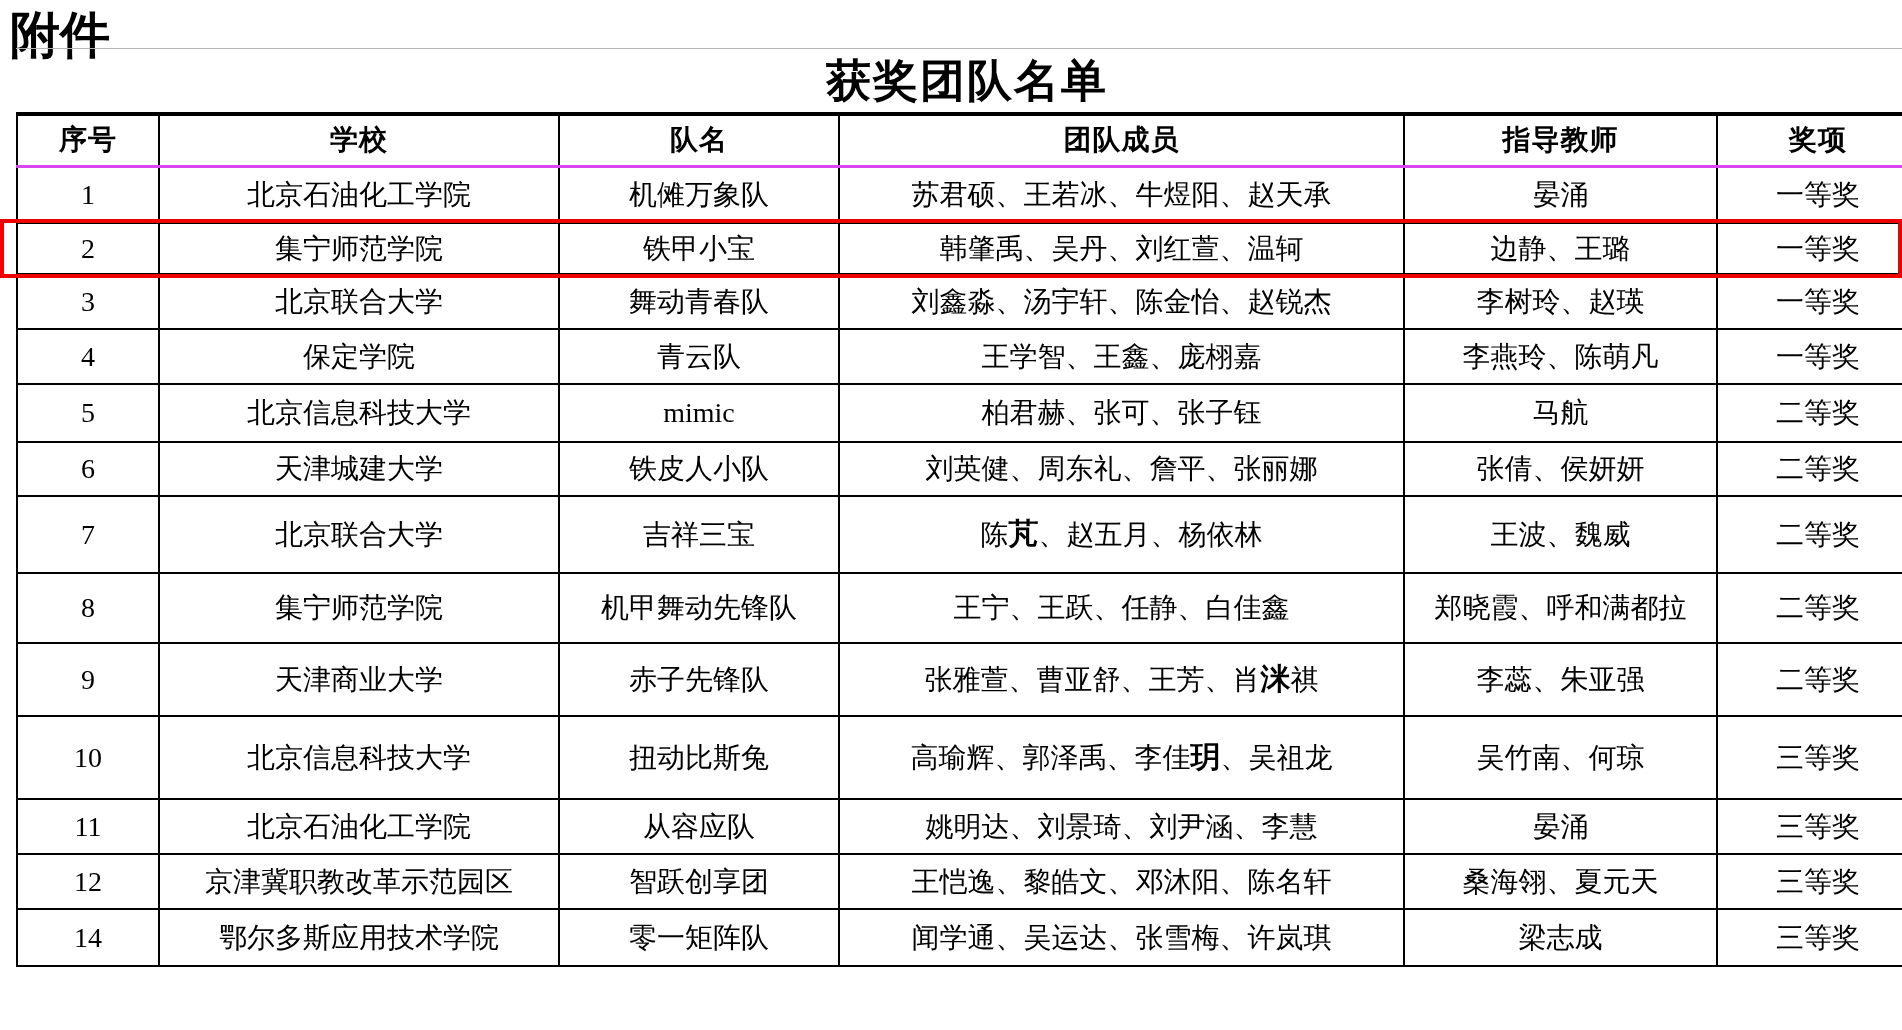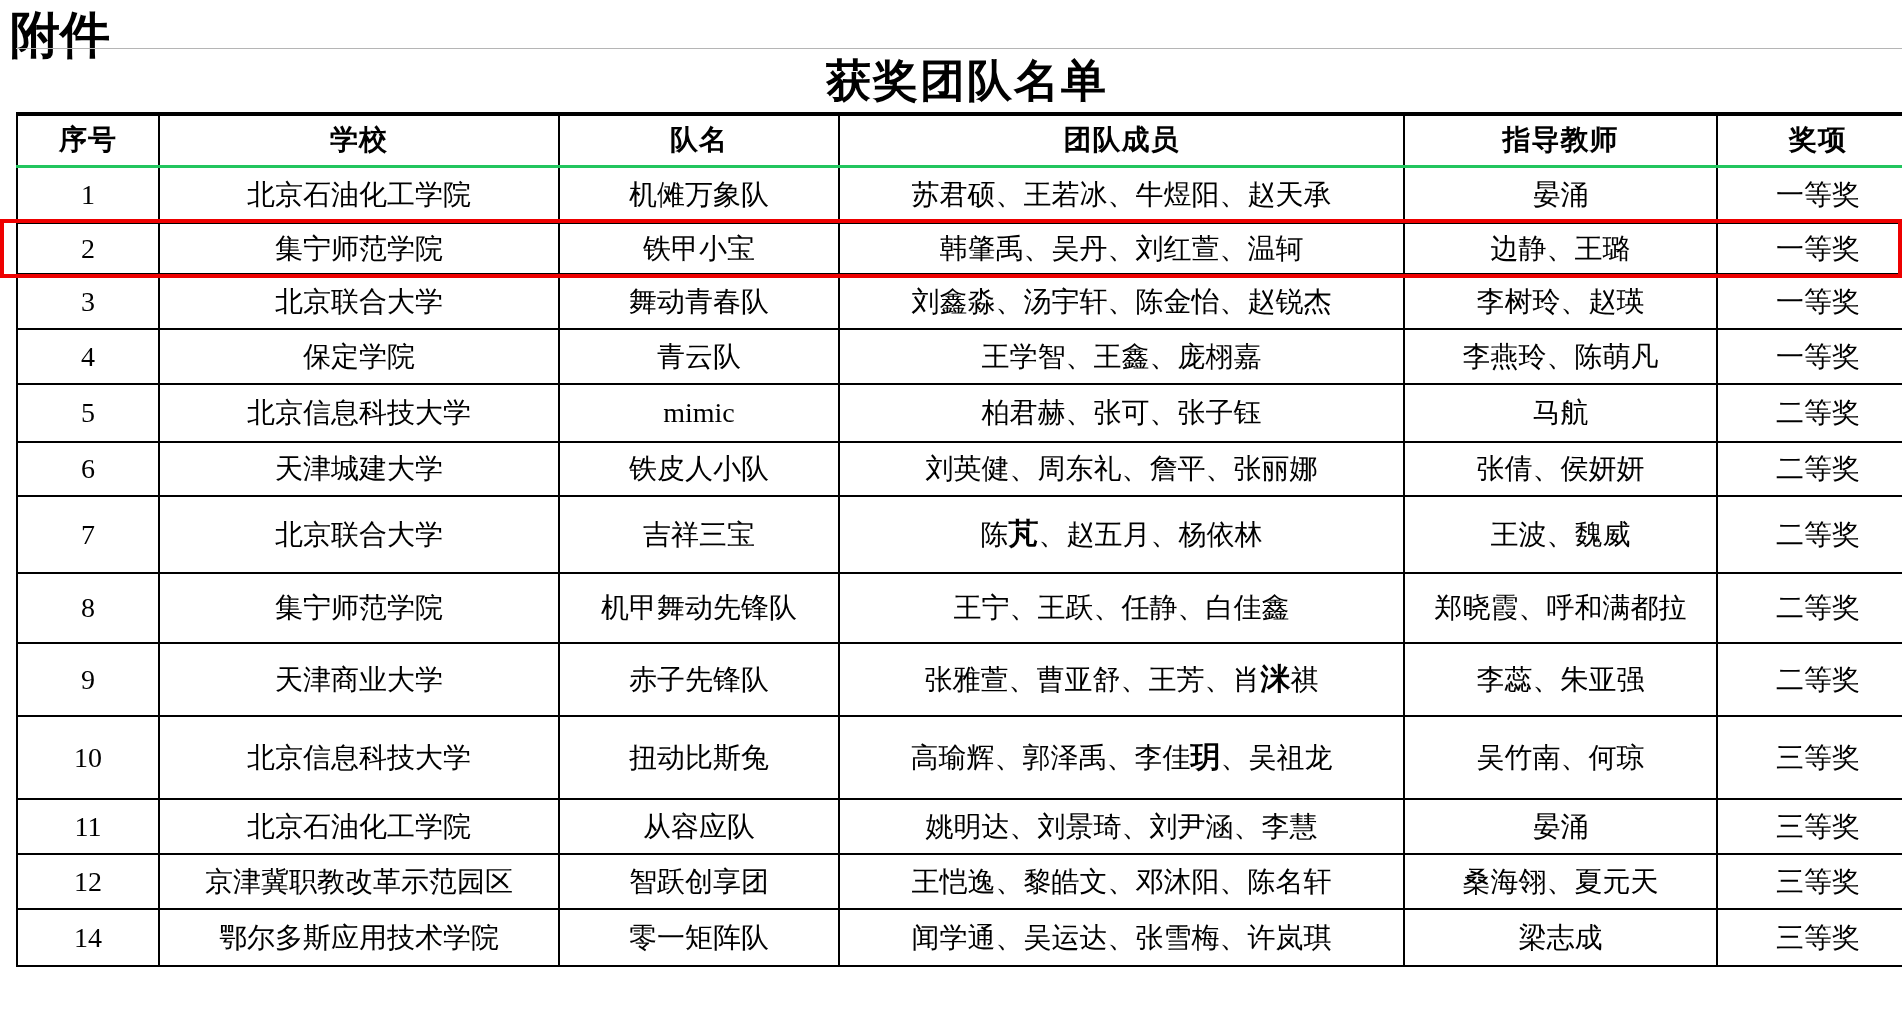--- a/index.html
+++ b/index.html
@@ -38,21 +38,21 @@
     border: 2px solid #000;
     text-align: center;
     vertical-align: middle;
     font-size: 28px;
     padding: 0 4px;
     overflow: hidden;
     white-space: nowrap;
   }
   table.awards th {
     font-weight: bold;
-    border-bottom: 3px solid #22c55e;
+    border-bottom: 3px solid #d946ef;
     letter-spacing: 1px;
   }
   .hei {
     font-family: "DejaVu Sans", "Liberation Sans", sans-serif;
     font-weight: 600;
     font-size: 30px;
   }
   .highlight-box {
     position: absolute;
     border: 4px solid #ee0000;

